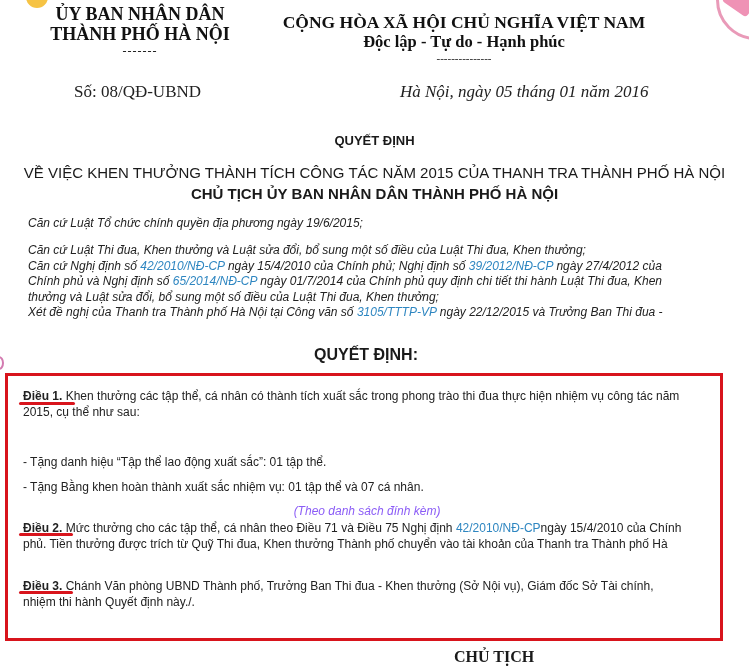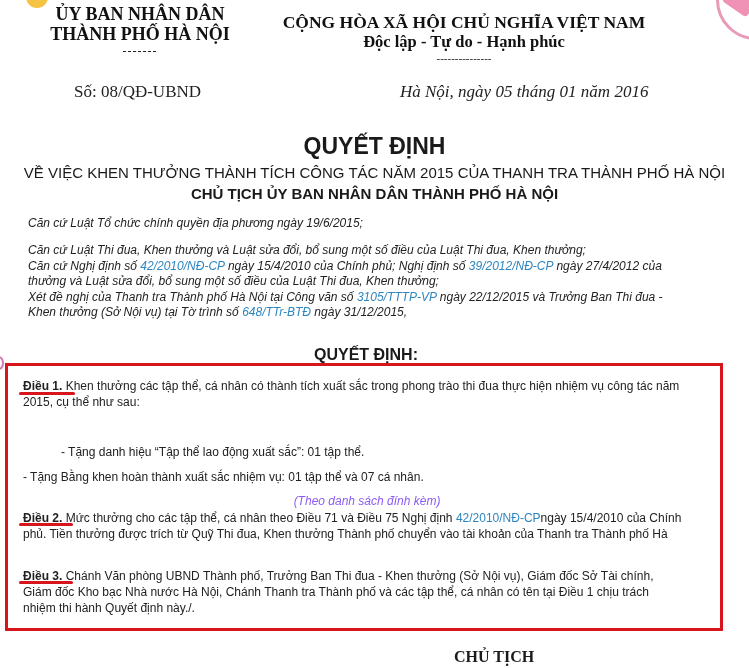--- a/index.html
+++ b/index.html
@@ -16,30 +16,30 @@
 
     .hdr-left { left: 26px; top: 4px; width: 228px; text-align: center; font-weight: bold; font-size: 18px; line-height: 20px; color: #111; }
     .hdr-left .dash { font-weight: normal; font-size: 12px; line-height: 14px; letter-spacing: 1px; }
     .so { left: 74px; top: 82px; font-size: 17px; color: #222; }
     .hdr-right { left: 278px; top: 12px; width: 372px; text-align: center; font-weight: bold; color: #111; }
     .hdr-right .l1 { font-size: 17.5px; line-height: 20px; }
     .hdr-right .l2 { font-size: 16.5px; line-height: 20px; }
     .hdr-right .dash { font-weight: normal; font-size: 11px; line-height: 12px; }
     .date { left: 400px; top: 82px; font-size: 17px; font-style: italic; color: #222; }
 
-    .title1 { left: 0; top: 133px; width: 749px; text-align: center; font-weight: bold; font-size: 23px; }
+    .title1 { left: 0; top: 133px; width: 749px; text-align: center; font-weight: bold; font-size: 13px; }
     .subtitle { left: 0; top: 164px; width: 749px; text-align: center; font-size: 15px; }
     .title2 { left: 0; top: 185px; width: 749px; text-align: center; font-weight: bold; font-size: 15px; }
 
     .basis { left: 28px; width: 700px; font-style: italic; font-size: 12px; line-height: 15.5px; color: #222; }
     .link { color: #2e86c1; }
 
     .decision-title { left: 0; top: 346px; width: 732px; text-align: center; font-weight: bold; font-size: 16px; }
 
-    .redbox { left: 5px; top: 363px; width: 718px; height: 268px; border: 3px solid #d8141c; }
+    .redbox { left: 5px; top: 373px; width: 718px; height: 268px; border: 3px solid #d8141c; }
     .art { position: absolute; left: 22px; width: 690px; font-size: 12px; line-height: 16px; color: #222; }
     .art b { font-weight: bold; }
     .uline { position: absolute; height: 3px; background: #d8141c; border-radius: 2px; }
     .bullet { position: absolute; left: 22px; font-size: 12px; color: #222; }
     .att { position: absolute; left: 0; width: 718px; text-align: center; font-style: italic; font-size: 12px; color: #8b5cf6; }
 
     .sign { left: 454px; top: 648px; font-weight: bold; font-size: 16px; }
   </style>
 </head>
 <body>
@@ -65,46 +65,45 @@
 <div class="abs title1">QUYẾT ĐỊNH</div>
 <div class="abs subtitle">VỀ VIỆC KHEN THƯỞNG THÀNH TÍCH CÔNG TÁC NĂM 2015 CỦA THANH TRA THÀNH PHỐ HÀ NỘI</div>
 <div class="abs title2">CHỦ TỊCH ỦY BAN NHÂN DÂN THÀNH PHỐ HÀ NỘI</div>
 
 <div class="abs basis" style="top:216px;">
   <span>Căn cứ Luật Tổ chức chính quyền địa phương ngày 19/6/2015;</span>
 </div>
 <div class="abs basis" style="top:243px;">
   <div>Căn cứ Luật Thi đua, Khen thưởng và Luật sửa đổi, bổ sung một số điều của Luật Thi đua, Khen thưởng;</div>
   <div><span>Căn cứ Nghị định số </span><span class="link">42/2010/NĐ-CP</span><span> ngày 15/4/2010 của Chính phủ; Nghị định số </span><span class="link">39/2012/NĐ-CP</span><span> ngày 27/4/2012 của</span></div>
+  <div><span>Chính phủ và Nghị định số </span><span class="link">65/2014/NĐ-CP</span><span> ngày 01/7/2014 của Chính phủ quy định chi tiết thi hành Luật Thi đua, Khen</span></div>
   <div>thưởng và Luật sửa đổi, bổ sung một số điều của Luật Thi đua, Khen thưởng;</div>
   <div><span>Xét đề nghị của Thanh tra Thành phố Hà Nội tại Công văn số </span><span class="link">3105/TTTP-VP</span><span> ngày 22/12/2015 và Trưởng Ban Thi đua -</span></div>
-  <div><span>Khen thưởng (Sở Nội vụ) tại Tờ trình số </span><span class="link">648/TTr-BTĐ</span><span> ngày 31/12/2015,</span></div>
 </div>
 
 <div class="abs decision-title">QUYẾT ĐỊNH:</div>
 
 <div class="abs redbox">
   <div class="art" style="top:12px; left:15px;">
     <div><b>Điều 1.</b><span> Khen thưởng các tập thể, cá nhân có thành tích xuất sắc trong phong trào thi đua thực hiện nhiệm vụ công tác năm</span></div>
     <div>2015, cụ thể như sau:</div>
   </div>
   <div class="uline" style="left:11px; top:26px; width:56px;"></div>
 
-  <div class="bullet" style="top:79px; left:15px;margin-left:38px;">- Tặng danh hiệu “Tập thể lao động xuất sắc”: 01 tập thể.</div>
+  <div class="bullet" style="top:79px; left:15px;">- Tặng danh hiệu “Tập thể lao động xuất sắc”: 01 tập thể.</div>
   <div class="bullet" style="top:104px; left:15px;">- Tặng Bằng khen hoàn thành xuất sắc nhiệm vụ: 01 tập thể và 07 cá nhân.</div>
 
   <div class="att" style="top:128px;">(Theo danh sách đính kèm)</div>
 
   <div class="art" style="top:144px; left:15px;">
     <div><b>Điều 2.</b><span> Mức thưởng cho các tập thể, cá nhân theo Điều 71 và Điều 75 Nghị định </span><span class="link">42/2010/NĐ-CP</span><span>ngày 15/4/2010 của Chính</span></div>
     <div>phủ. Tiền thưởng được trích từ Quỹ Thi đua, Khen thưởng Thành phố chuyển vào tài khoản của Thanh tra Thành phố Hà</div>
   </div>
   <div class="uline" style="left:11px; top:157px; width:54px;"></div>
 
   <div class="art" style="top:202px; left:15px;">
     <div><b>Điều 3.</b><span> Chánh Văn phòng UBND Thành phố, Trưởng Ban Thi đua - Khen thưởng (Sở Nội vụ), Giám đốc Sở Tài chính,</span></div>
-    <div>Giám đốc Kho bạc Nhà nước Hà Nội, Chánh Thanh tra Thành phố và các tập thể, cá nhân có tên tại Điều 1 chịu trách</div>
     <div>nhiệm thi hành Quyết định này./.</div>
   </div>
   <div class="uline" style="left:11px; top:215px; width:54px;"></div>
 </div>
 
 <div class="abs sign serif">CHỦ TỊCH</div>
 
 </body></html>

